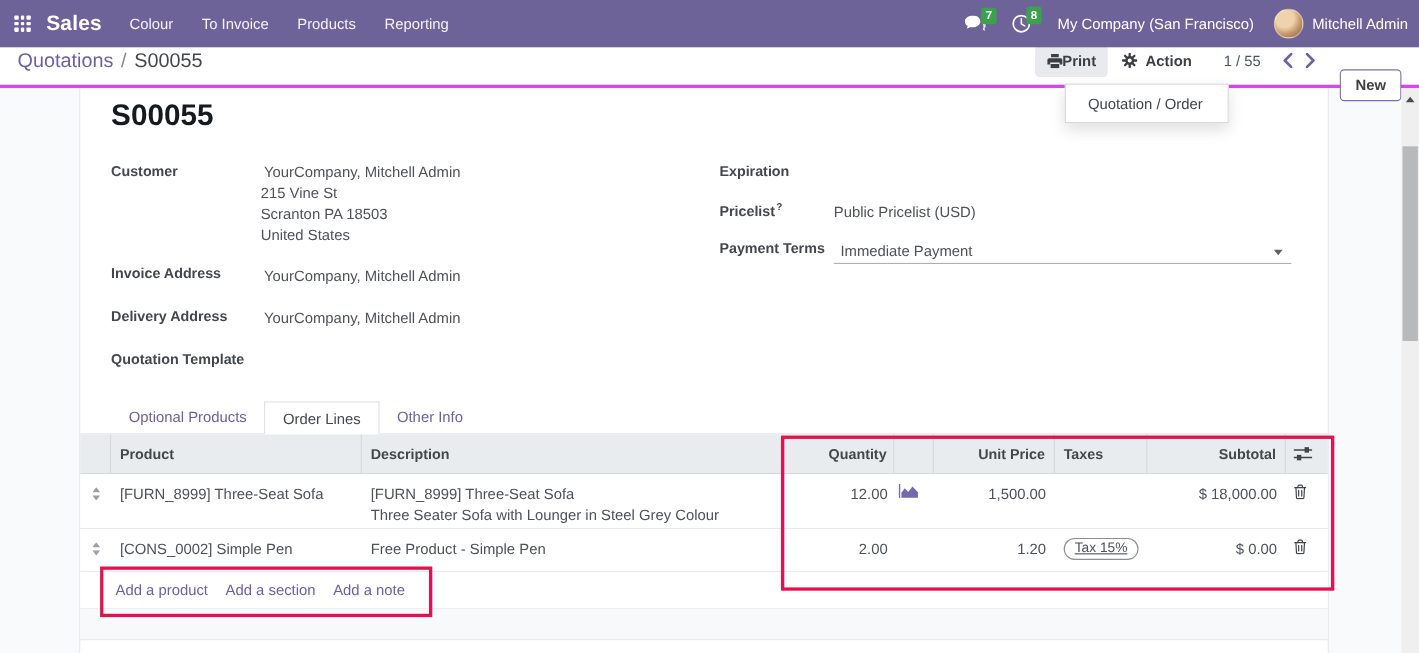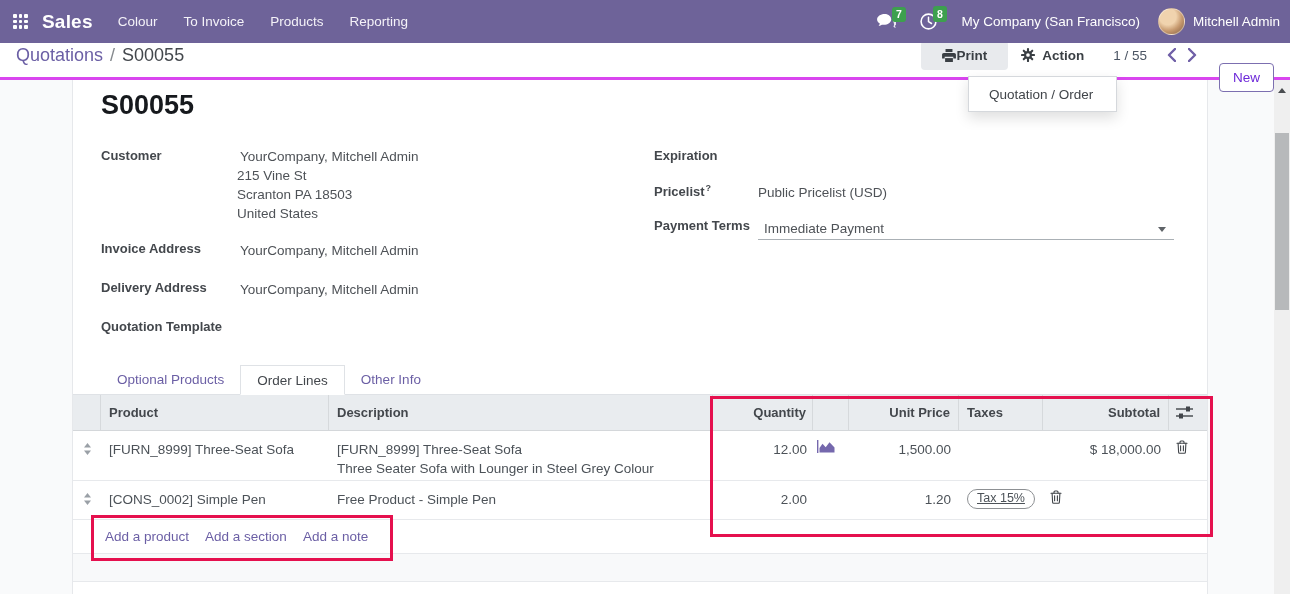--- a/index.html
+++ b/index.html
@@ -28,27 +28,27 @@
   
   .controlbar{position:absolute;left:0;top:33px;width:100%;height:47px;background:#fff;
               border-bottom:3px solid #d946ef;display:flex;align-items:center;
               padding:0 16px;box-sizing:border-box;z-index:35;}
   .breadcrumb{font-size:18px;display:flex;gap:7px;align-items:center;}
   .bc-parent{color:#6b5fa5;cursor:pointer;}
   .bc-sep{color:#84888d;}
   .bc-current{color:#43474c;}
   .cp-right{margin-left:auto;display:flex;align-items:center;}
   .btn-print{display:flex;align-items:center;background:#e8eaed;border-radius:4px;
-             padding:7px 21px;font-size:13.5px;font-weight:700;color:#3a3f44;cursor:pointer;}
+             padding:7px 11px;font-size:13.5px;font-weight:700;color:#3a3f44;cursor:pointer;}
   .btn-action{display:flex;align-items:center;gap:7px;padding:7px 11px;font-size:13.5px;
               font-weight:700;color:#3a3f44;cursor:pointer;margin-left:2px;}
   .pager{font-size:13.5px;color:#4b5563;margin:0 14px 0 18px;}
   .chev{padding:4px 6px;cursor:pointer;display:flex;align-items:center;}
-  .btn-new{border:1px solid #7c6fb0;color:#6d28d9;border-radius:4px;background:#fff;
-           padding:6px 13px;font-size:13.5px;font-weight:400;margin-left:16px;cursor:pointer;margin-top:44px;}
+  .btn-new{border:1px solid #7c6fb0;color:#404040;border-radius:4px;background:#fff;
+           padding:6px 13px;font-size:13.5px;font-weight:700;margin-left:16px;cursor:pointer;margin-top:44px;}
 
   
   .print-dropdown{position:absolute;left:968px;top:76px;width:149px;height:36px;background:#fff;
                   border:1px solid #d5d8dc;box-shadow:0 6px 14px rgba(0,0,0,.13);
                   display:flex;align-items:center;padding-left:20px;font-size:13.5px;color:#41454a;
                   box-sizing:border-box;z-index:50;cursor:pointer;}
 
   
   .sheet{position:absolute;left:72px;top:80px;width:1136px;height:514px;background:#fff;
          border-left:1px solid #e6e8eb;border-right:1px solid #e6e8eb;box-sizing:border-box;}
@@ -320,20 +320,21 @@
           </svg>
         </div>
         <div class="cell c-prod body-cell">[CONS_0002] Simple Pen</div>
         <div class="cell c-desc body-cell">Free Product - Simple Pen</div>
         <div class="cell c-qty body-cell">2.00</div>
         <div class="cell c-fc body-cell"></div>
         <div class="cell c-unit body-cell">1.20</div>
         <div class="cell c-tax" style="padding-top:8px;">
           <span class="pill">Tax 15%</span>
         </div>
+        <div class="cell c-sub body-cell">$ 0.00</div>
         <div class="cell c-del body-cell">
           <span>
             <svg width="12" height="14" viewBox="0 0 12 14">
               <g fill="none" stroke="#41454a" stroke-width="1.1" stroke-linecap="round">
                 <path d="M1 3.2h10"></path>
                 <path d="M4 3.2V2c0-.6.4-1 1-1h2c.6 0 1 .4 1 1v1.2"></path>
                 <path d="M2.1 3.2l.5 9c0 .6.5 1 1 1h4.8c.5 0 1-.4 1-1l.5-9"></path>
                 <path d="M4.6 5.8v5M7.4 5.8v5"></path>
               </g>
             </svg>

